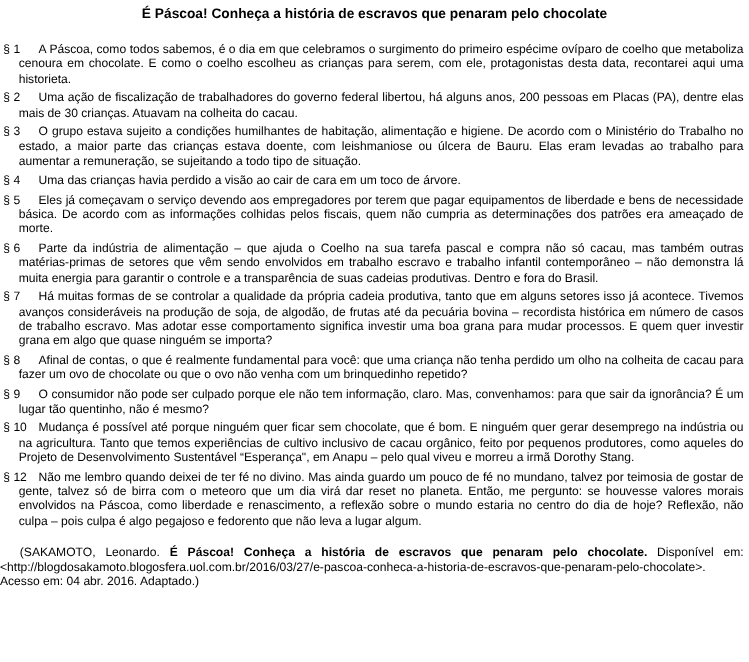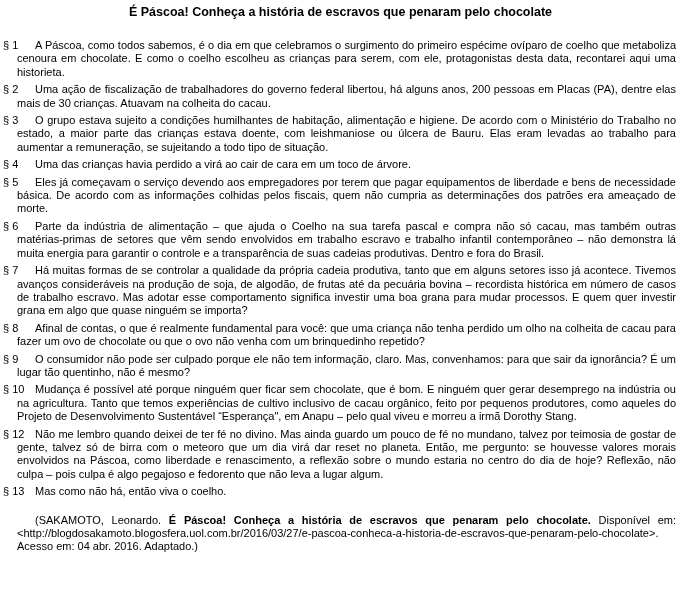--- a/index.html
+++ b/index.html
@@ -35,55 +35,54 @@
     text-indent: 18px;
   }
   .para .marker {
     position: absolute;
     left: -14px;
     top: 0;
     text-indent: 0;
     white-space: nowrap;
   }
   .citation {
-    margin: 15px 5px 0 17px;
+    margin: 15px 5px 0 0;
     text-align: justify;
     text-indent: 18px;
     overflow-wrap: break-word;
     word-break: break-word;
   }
   .citation b { font-weight: bold; }
 </style>
 </head>
 <body>
 
 <div class="page">
   <h1 class="doc-title">É Páscoa! Conheça a história de escravos que penaram pelo chocolate</h1>
 
   <div class="article" id="article">
   <div class="para"><span class="marker">§ 1</span><span class="para-text">A Páscoa, como todos sabemos, é o dia em que celebramos o surgimento do primeiro espécime ovíparo de coelho que metaboliza cenoura em chocolate. E como o coelho escolheu as crianças para serem, com ele, protagonistas desta data, recontarei aqui uma historieta.</span></div>
 
   <div class="para"><span class="marker">§ 2</span><span class="para-text">Uma ação de fiscalização de trabalhadores do governo federal libertou, há alguns anos, 200 pessoas em Placas (PA), dentre elas mais de 30 crianças. Atuavam na colheita do cacau.</span></div>
 
   <div class="para"><span class="marker">§ 3</span><span class="para-text">O grupo estava sujeito a condições humilhantes de habitação, alimentação e higiene. De acordo com o Ministério do Trabalho no estado, a maior parte das crianças estava doente, com leishmaniose ou úlcera de Bauru. Elas eram levadas ao trabalho para aumentar a remuneração, se sujeitando a todo tipo de situação.</span></div>
 
-  <div class="para"><span class="marker">§ 4</span><span class="para-text">Uma das crianças havia perdido a virá ao cair de cara em um toco de árvore.</span></div>
+  <div class="para"><span class="marker">§ 4</span><span class="para-text">Uma das crianças havia perdido a visão ao cair de cara em um toco de árvore.</span></div>
 
   <div class="para"><span class="marker">§ 5</span><span class="para-text">Eles já começavam o serviço devendo aos empregadores por terem que pagar equipamentos de liberdade e bens de necessidade básica. De acordo com as informações colhidas pelos fiscais, quem não cumpria as determinações dos patrões era ameaçado de morte.</span></div>
 
   <div class="para"><span class="marker">§ 6</span><span class="para-text">Parte da indústria de alimentação – que ajuda o Coelho na sua tarefa pascal e compra não só cacau, mas também outras matérias-primas de setores que vêm sendo envolvidos em trabalho escravo e trabalho infantil contemporâneo – não demonstra lá muita energia para garantir o controle e a transparência de suas cadeias produtivas. Dentro e fora do Brasil.</span></div>
 
   <div class="para"><span class="marker">§ 7</span><span class="para-text">Há muitas formas de se controlar a qualidade da própria cadeia produtiva, tanto que em alguns setores isso já acontece. Tivemos avanços consideráveis na produção de soja, de algodão, de frutas até da pecuária bovina – recordista histórica em número de casos de trabalho escravo. Mas adotar esse comportamento significa investir uma boa grana para mudar processos. E quem quer investir grana em algo que quase ninguém se importa?</span></div>
 
   <div class="para"><span class="marker">§ 8</span><span class="para-text">Afinal de contas, o que é realmente fundamental para você: que uma criança não tenha perdido um olho na colheita de cacau para fazer um ovo de chocolate ou que o ovo não venha com um brinquedinho repetido?</span></div>
 
   <div class="para"><span class="marker">§ 9</span><span class="para-text">O consumidor não pode ser culpado porque ele não tem informação, claro. Mas, convenhamos: para que sair da ignorância? É um lugar tão quentinho, não é mesmo?</span></div>
 
   <div class="para"><span class="marker">§ 10</span><span class="para-text">Mudança é possível até porque ninguém quer ficar sem chocolate, que é bom. E ninguém quer gerar desemprego na indústria ou na agricultura. Tanto que temos experiências de cultivo inclusivo de cacau orgânico, feito por pequenos produtores, como aqueles do Projeto de Desenvolvimento Sustentável “Esperança", em Anapu – pelo qual viveu e morreu a irmã Dorothy Stang.</span></div>
 
 
   <div class="para"><span class="marker">§ 12</span><span class="para-text">Não me lembro quando deixei de ter fé no divino. Mas ainda guardo um pouco de fé no mundano, talvez por teimosia de gostar de gente, talvez só de birra com o meteoro que um dia virá dar reset no planeta. Então, me pergunto: se houvesse valores morais envolvidos na Páscoa, como liberdade e renascimento, a reflexão sobre o mundo estaria no centro do dia de hoje? Reflexão, não culpa – pois culpa é algo pegajoso e fedorento que não leva a lugar algum.</span></div>
 
-  <div class="para"><span class="marker">§ 13</span><span class="para-text">Mas como não há, então viva o coelho.</span></div>
 </div>
 
   <p class="citation"><span>(SAKAMOTO, Leonardo. </span><b>É Páscoa! Conheça a história de escravos que penaram pelo chocolate.</b><span> Disponível em: &lt;http://blogdosakamoto.blogosfera.uol.com.br/2016/03/27/e-pascoa-conheca-a-historia-de-escravos-que-penaram-pelo-chocolate&gt;. Acesso em: 04 abr. 2016. Adaptado.)</span></p>
 </div>
 
 </body></html>

